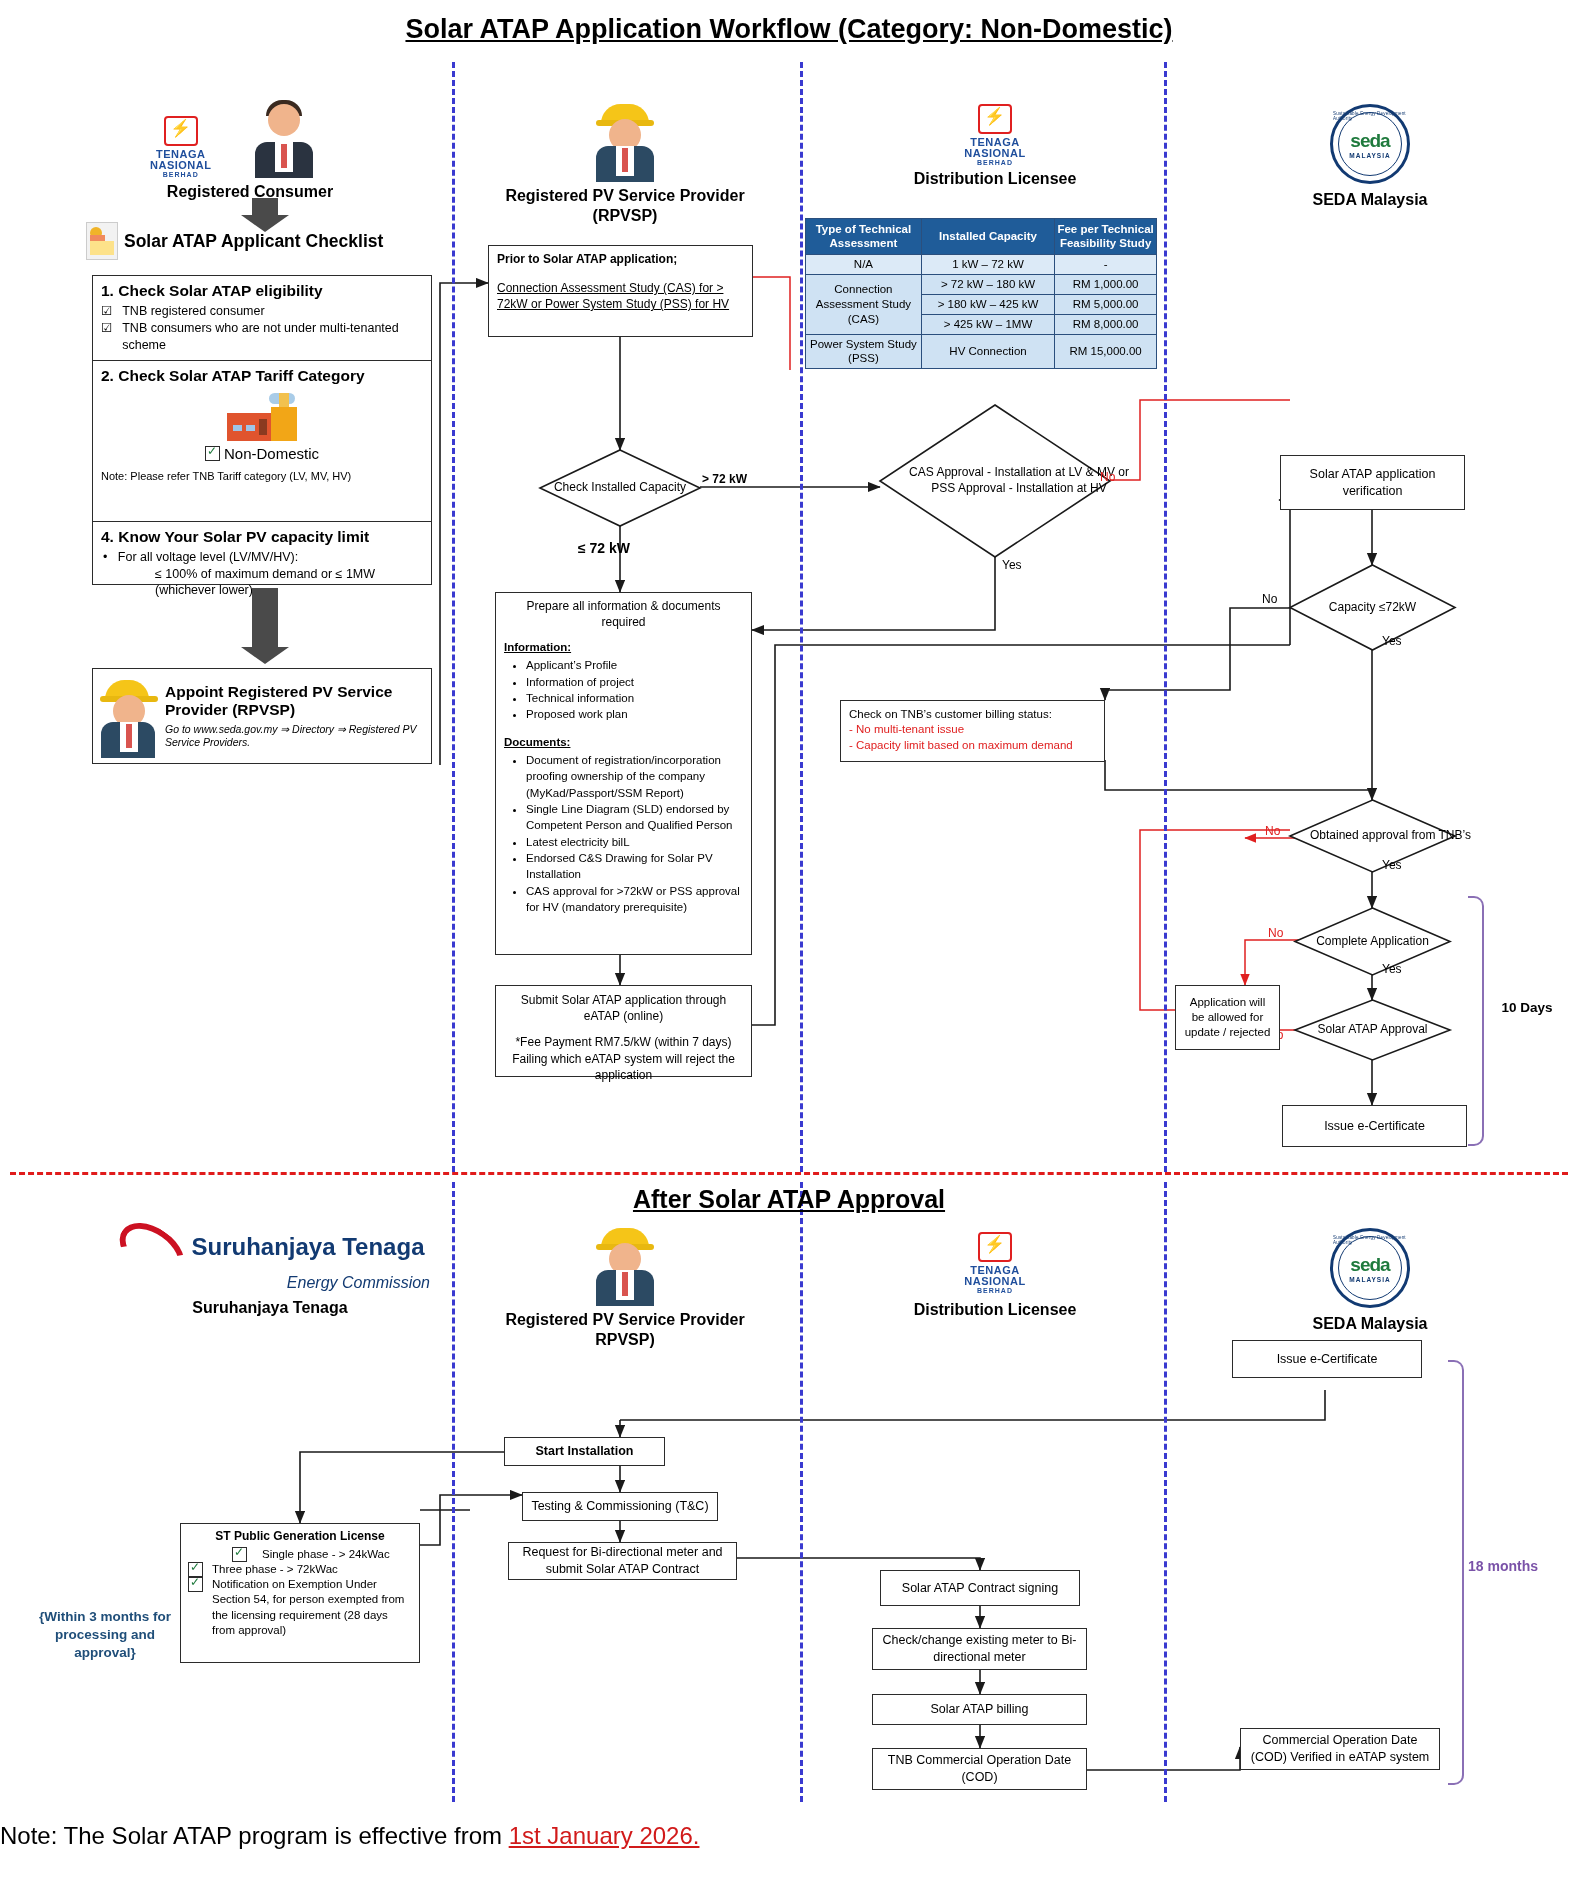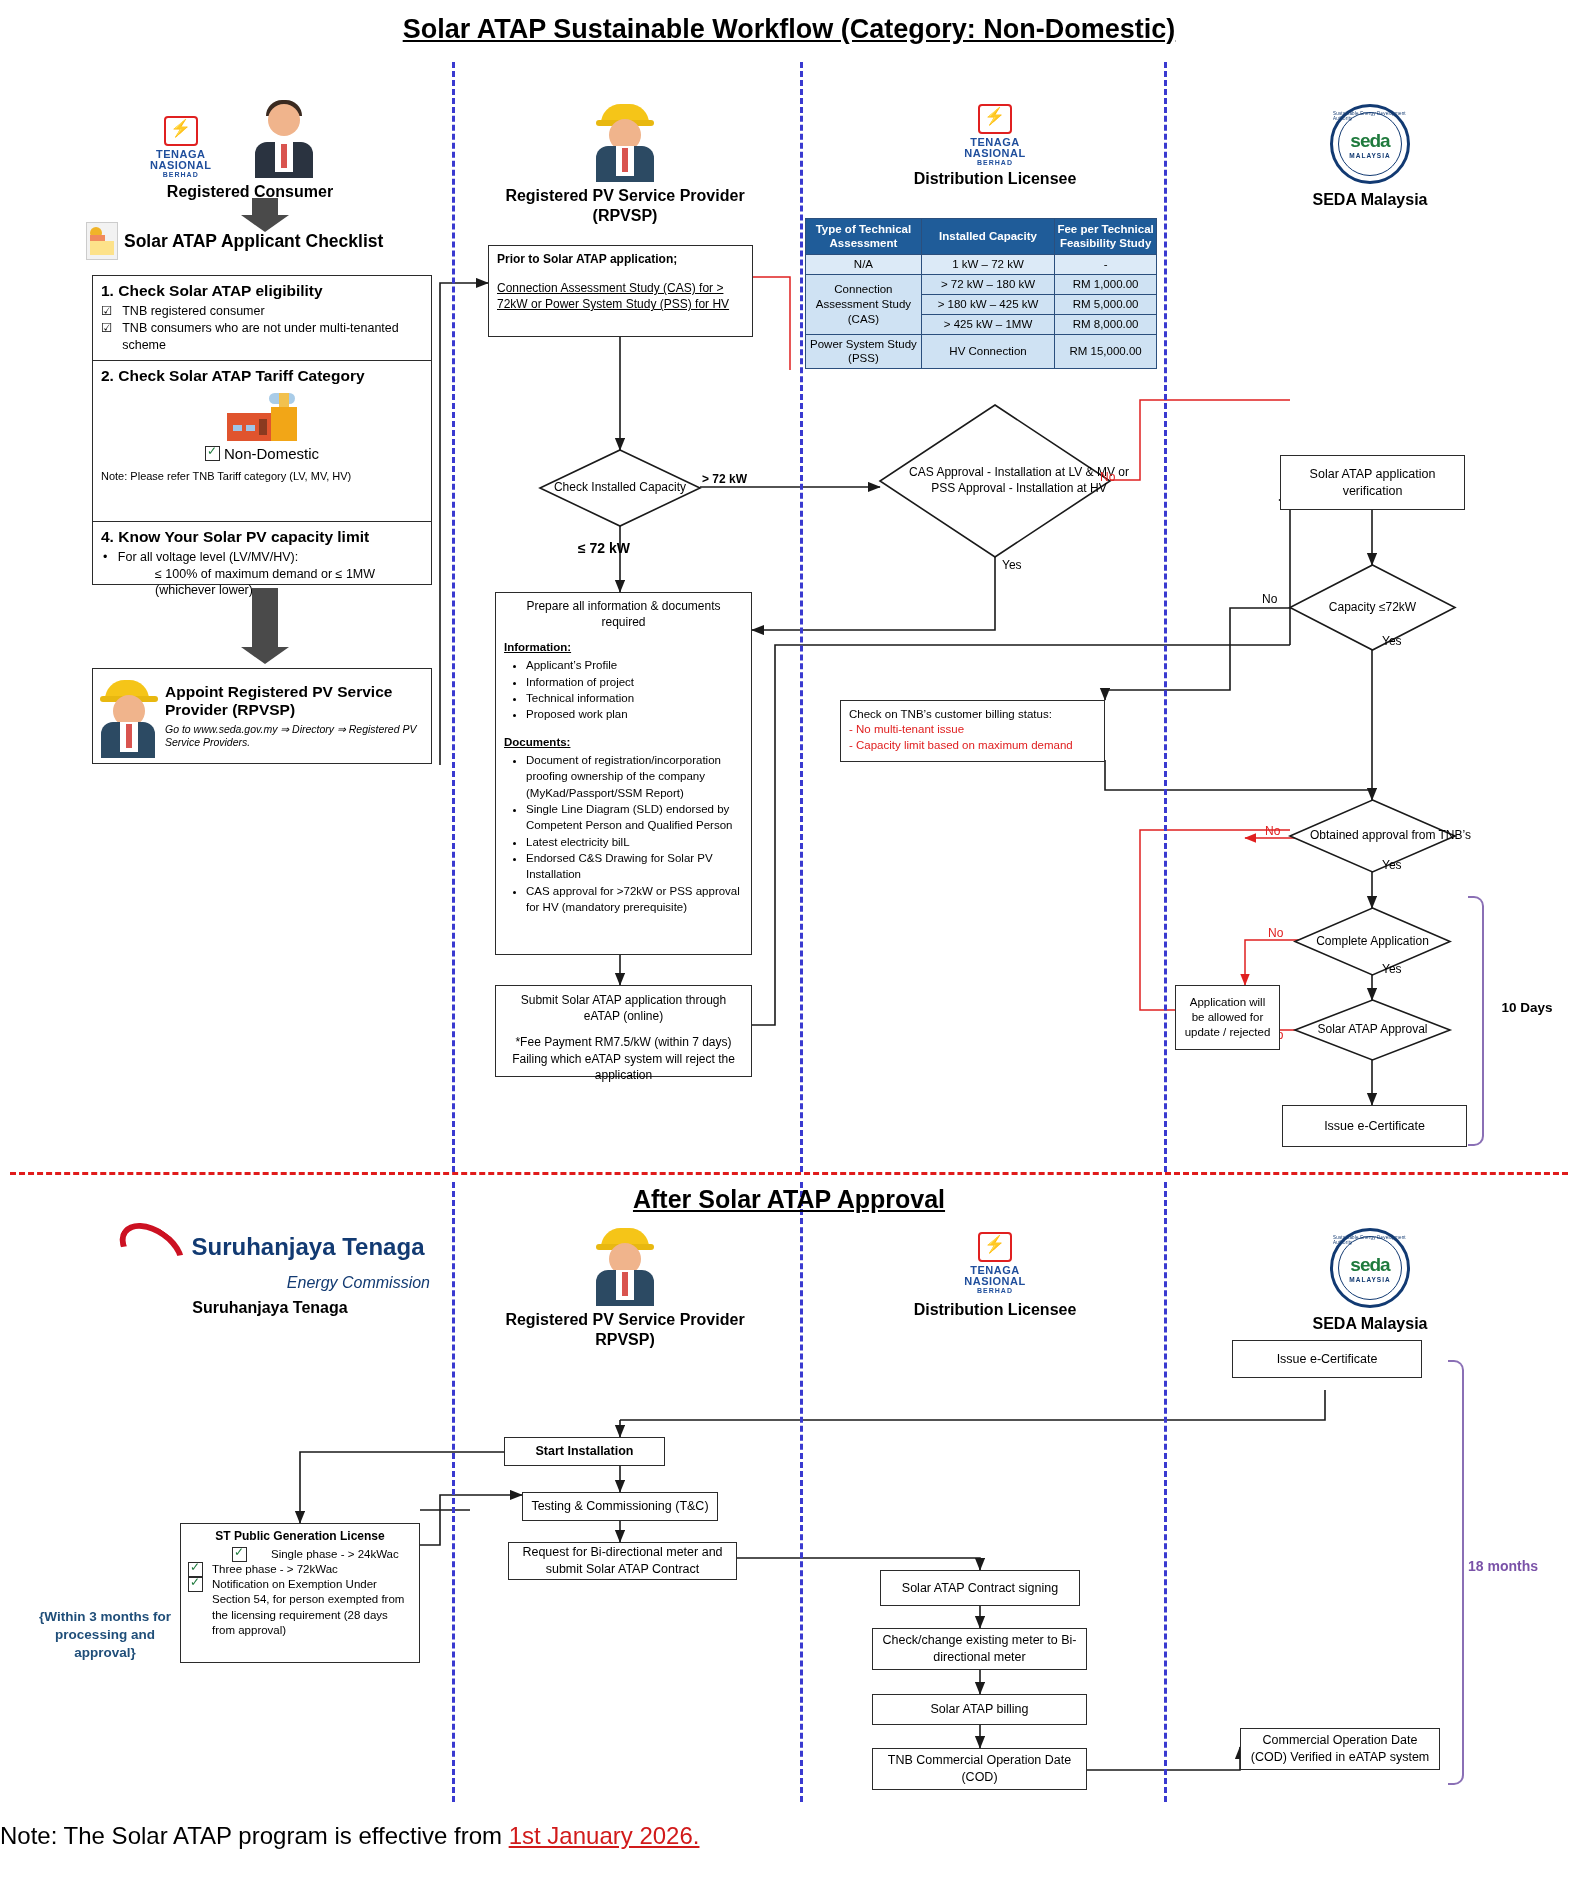--- a/index.html
+++ b/index.html
@@ -252,21 +252,21 @@
       <path d="M1075,1770 L1240,1770 L1240,1747" marker-end="url(#ah)"></path>
 
       <path d="M420,1545 L440,1545 L440,1495 L522,1495" marker-end="url(#ah)"></path>
 
       <path d="M522,1452 L300,1452 L300,1523" marker-end="url(#ah)"></path>
 
       <path d="M420,1510 L470,1510"></path>
     </g>
   </svg>
 
-  <div class="abs maintitle" style="left:0;top:14px;width:1578px;">Solar ATAP Sustainable Workflow (Category: Non-Domestic)</div>
+  <div class="abs maintitle" style="left:0;top:14px;width:1578px;">Solar ATAP Application Workflow (Category: Non-Domestic)</div>
 
   <div class="abs lane" style="left:452px;top:62px;height:1110px;"></div>
   <div class="abs lane" style="left:800px;top:62px;height:1110px;"></div>
   <div class="abs lane" style="left:1164px;top:62px;height:1110px;"></div>
 
   <div class="abs hdivider" style="left:10px;top:1172px;width:1558px;"></div>
 
   <div class="abs lane" style="left:452px;top:1182px;height:620px;"></div>
   <div class="abs lane" style="left:800px;top:1182px;height:620px;"></div>
   <div class="abs lane" style="left:1164px;top:1182px;height:620px;"></div>
@@ -604,21 +604,21 @@
   <div class="abs box" style="left:872px;top:1748px;width:215px;height:42px;">
     <span>TNB Commercial Operation Date (COD)</span>
   </div>
 
   <div class="abs box" style="left:1240px;top:1728px;width:200px;height:42px;">
     <span>Commercial Operation Date (COD) Verified in eATAP system</span>
   </div>
 
   <div class="abs box left" style="left:180px;top:1523px;width:240px;height:140px;padding:5px 7px;">
     <div style="text-align:center;font-weight:bold;font-size:12px;">ST Public Generation License</div>
-    <div style="font-size:11.5px;line-height:1.32;margin-top:2px;display:flex;gap:20px;padding-left:44px;">
+    <div style="font-size:11.5px;line-height:1.32;margin-top:2px;display:flex;gap:11px;padding-left:44px;">
       <span class="chkicon" style="flex:none;"></span>
         <span>Single phase - &gt; 24kWac</span>
     </div>
     <div style="font-size:11.5px;line-height:1.32;display:flex;gap:5px;">
       <span class="chkicon" style="flex:none;"></span>
         <span>Three phase - &gt; 72kWac</span>
     </div>
     <div style="font-size:11.5px;line-height:1.32;display:flex;gap:5px;">
       <span class="chkicon" style="flex:none;"></span>
         <span>Notification on Exemption Under Section 54, for person exempted from the licensing requirement (28 days from approval)</span>

